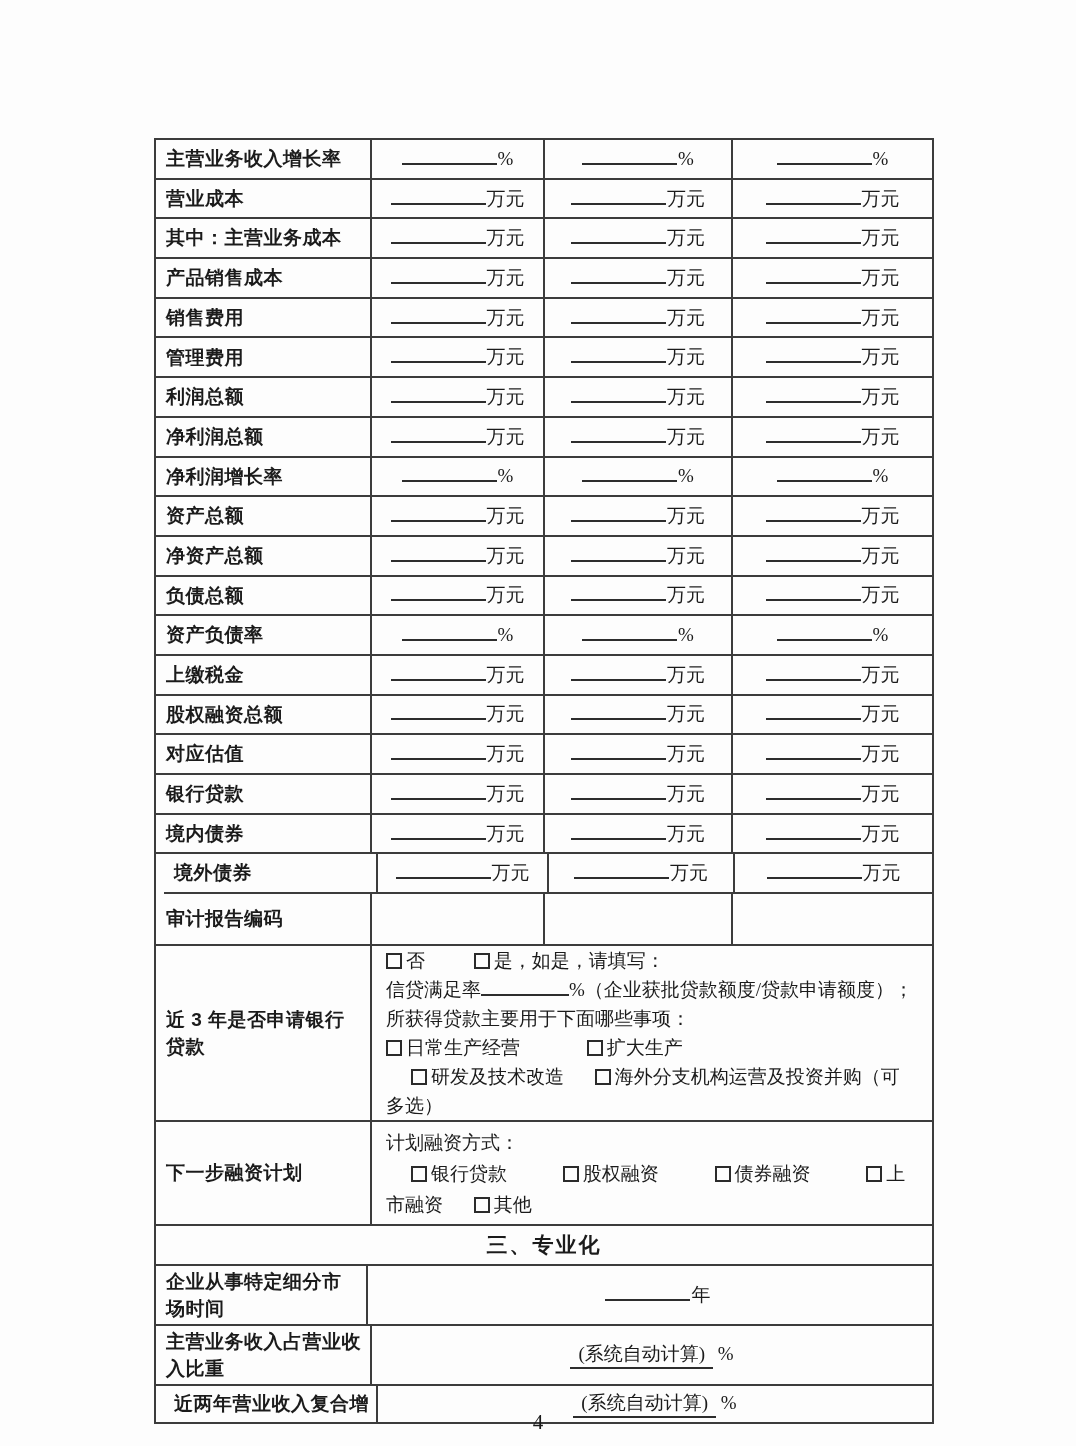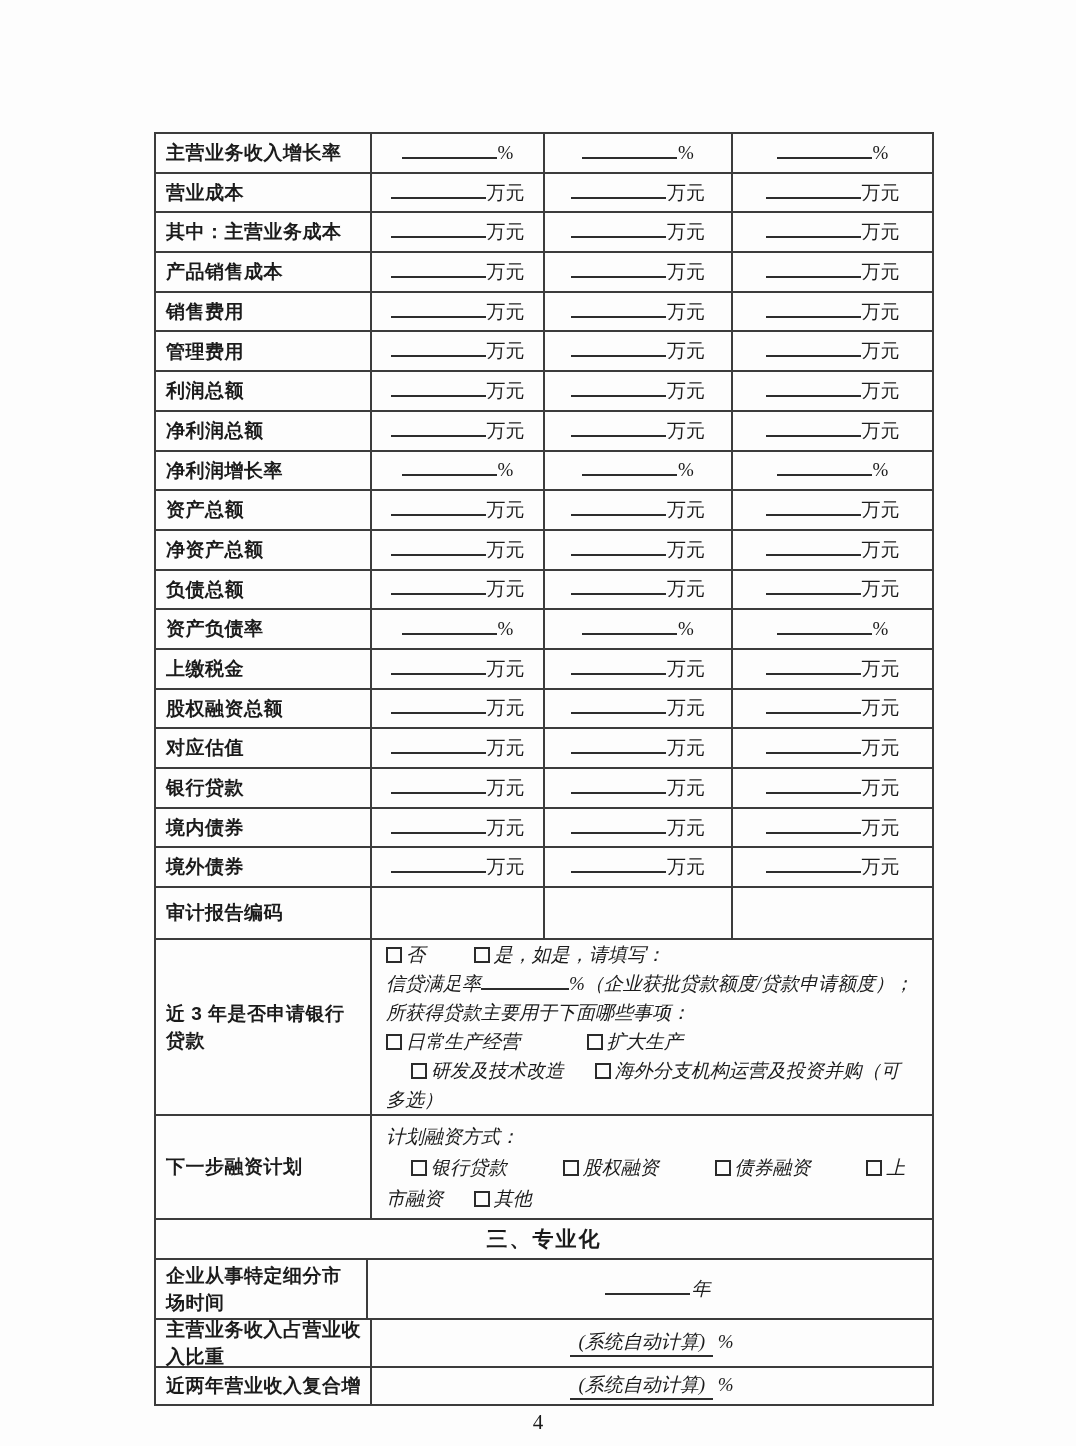--- a/index.html
+++ b/index.html
@@ -10,56 +10,56 @@
   html,body{background:#ffffff;}
   .page{
     position:relative;
     width:1076px;height:1446px;
     background:#fdfdfd;
     color:var(--tc);
     overflow:hidden;
     font-family:"Liberation Serif", serif;
   }
   .doc-table{
-    position:absolute;left:154px;top:132px;width:780px;
+    position:absolute;left:154px;top:138px;width:780px;
     border:2px solid var(--bc);
     background:#fdfdfd;
   }
   .row{display:flex;border-bottom:2px solid var(--bc);}
-  .row:last-child{border-bottom:none;}
+  .row:last-child{border-bottom:none;margin-left:8px;}
   #metric-rows .row:last-child{border-bottom:2px solid var(--bc);}
   .cell{display:flex;align-items:center;}
   .c-label{
     width:216px;border-right:2px solid var(--bc);
     padding:2px 6px 2px 10px;
     font-family:"Liberation Sans", sans-serif;
     font-weight:bold;font-size:19px;line-height:1.45;
     letter-spacing:0.5px;
   }
   .c-v1{width:173px;border-right:2px solid var(--bc);}
   .c-v2{width:188px;border-right:2px solid var(--bc);}
   .c-v3{width:199px;}
   .value-cell{justify-content:center;font-size:19px;}
-  .merged{width:560px;flex-direction:column;align-items:stretch;justify-content:center;font-size:19px;font-style:italic;}
+  .merged{width:560px;flex-direction:column;align-items:stretch;justify-content:center;font-size:19px;}
   .blank{
     display:inline-block;height:2px;
     border-bottom:2px solid #2d2d2d;
   }
   .b95{width:95px;}
   .b88{width:88px;}
   .b90{width:90px;}
   .b85{width:85px;}
   .unit{padding-left:1px;}
   .r-metric{height:39.7px;}
   .r-audit{height:52px;}
   .r-bank{height:176px;}
   .r-fin{height:104px;}
   .r-head{height:40px;}
   .r-spec-a{height:60px;gap:16px;}
-  .r-spec-b{height:48px;}
+  .r-spec-b{height:60px;}
   .r-spec-c{height:36px;}
   .multiline{padding:6px 14px;line-height:29px;font-size:19px;}
   .fin-lines{line-height:31px;}
   .cb{display:inline;white-space:normal;}
   .cb-box{
     display:inline-block;width:16px;height:16px;
     border:2px solid #2b2b2b;background:#fdfdfd;
     vertical-align:-2px;margin-right:4px;
   }
   .gap-lg{margin-right:44px;}

